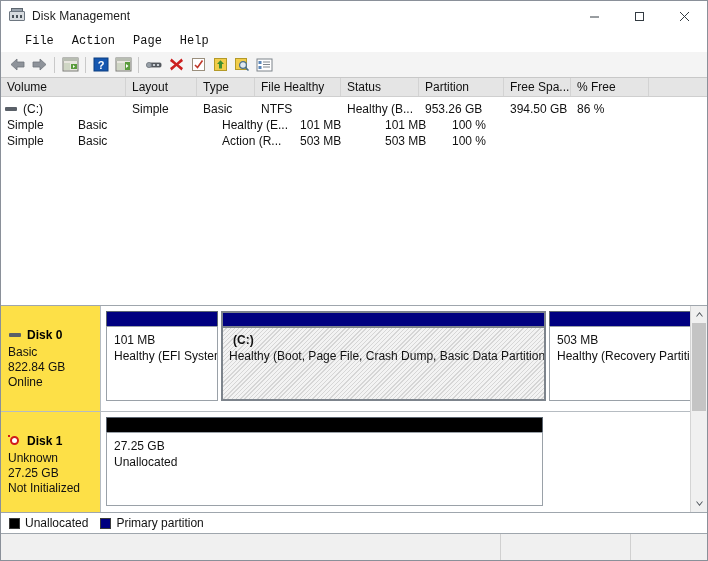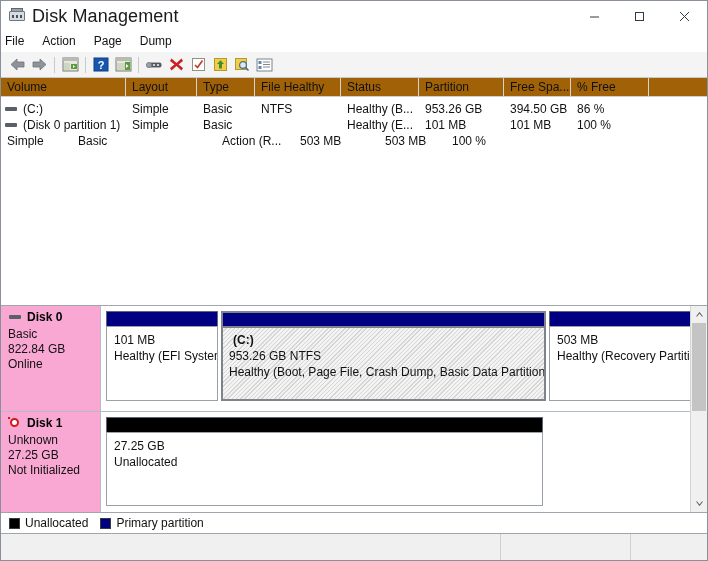--- a/index.html
+++ b/index.html
@@ -56,21 +56,21 @@
   }
   .title-icon .dot {
     position: absolute; top: 7px;
     width: 2px; height: 3px;
     background: #4a5259;
   }
   .title-icon .d1 { left: 3px; }
   .title-icon .d2 { left: 7px; }
   .title-icon .d3 { left: 11px; }
   .title-text {
-    font-size: 18px;
+    font-size: 12px;
     color: #1b1b1b;
     letter-spacing: 0.1px;
   }
   .win-buttons {
     position: absolute;
     right: 0; top: 0;
     height: 30px;
     display: flex;
   }
   .win-btn {
@@ -79,22 +79,23 @@
     color: #333b42;
   }
   .win-btn svg { display: block; }
 
   
   .menubar {
     height: 21px;
     background: #ffffff;
     display: flex;
     align-items: center;
-    padding-left: 0;
-    flex: 0 0 auto;
+    padding-left: 20px;
+    flex: 0 0 auto;
+    font-family: Liberation Mono, monospace;
   }
   .menu-item {
     font-size: 12px;
     color: #111111;
     padding: 2px 9px 2px 4px;
     margin-right: 5px;
     line-height: 15px;
   }
 
   
@@ -123,21 +124,21 @@
     flex: 0 0 auto;
     height: 228px;
     background: #ffffff;
     border-bottom: 1px solid #9fa6ad;
     box-sizing: border-box;
     overflow: hidden;
   }
   .vol-header {
     display: flex;
     height: 19px;
-    background: #a16207;
+    background: #e5e5e5;
     border-bottom: 1px solid #cfcfcf;
     box-sizing: border-box;
   }
   .vh-cell {
     font-size: 12px;
     color: #111111;
     line-height: 18px;
     padding-left: 6px;
     border-right: 1px solid #d3d3d3;
     box-sizing: border-box;
@@ -193,24 +194,24 @@
     overflow: hidden;
   }
   .disk-row {
     display: flex;
     box-sizing: border-box;
     border-bottom: 1px solid #b6bcc2;
   }
   .disk-info {
     width: 100px;
     flex: 0 0 100px;
-    background: #f9a8d4;
+    background: #fde047;
     border-right: 1px solid #b6bcc2;
     box-sizing: border-box;
-    padding: 4px 0 0 7px;
+    padding: 22px 0 0 7px;
   }
   .disk-title {
     display: flex;
     align-items: center;
     font-weight: bold;
     font-size: 12px;
     margin-bottom: 3px;
   }
   .disk-title .di-icon {
     width: 14px; height: 12px;
@@ -401,21 +402,21 @@
             <line x1="10" y1="1" x2="1" y2="10" stroke="#333b42" stroke-width="1"></line>
           </svg>
       </div>
     </div>
   </div>
 
   <div class="menubar">
     <div class="menu-item">File</div>
     <div class="menu-item">Action</div>
     <div class="menu-item">Page</div>
-    <div class="menu-item">Dump</div>
+    <div class="menu-item">Help</div>
   </div>
 
   <div class="toolbar">
     <div class="tb-btn">
       <svg width="17" height="15" viewBox="0 0 17 15">
         <path d="M8 2 L2 7.5 L8 13 L8 10 L15 10 L15 5 L8 5 Z" fill="#8e939a" stroke="#70757c" stroke-width="0.8"></path>
       </svg>
     </div>
     <div class="tb-btn">
       <svg width="17" height="15" viewBox="0 0 17 15">
@@ -516,26 +517,20 @@
       <div class="vr-cell" style="width:71px">Simple</div>
       <div class="vr-cell" style="width:58px">Basic</div>
       <div class="vr-cell" style="width:86px">NTFS</div>
       <div class="vr-cell" style="width:78px">Healthy (B...</div>
       <div class="vr-cell" style="width:85px">953.26 GB</div>
       <div class="vr-cell" style="width:67px">394.50 GB</div>
       <div class="vr-cell" style="width:78px">86 %</div>
     </div>
 
     <div class="vol-row">
-      <div class="vr-cell vol-name" style="width:125px">
-        <span class="vol-icon">
-            <i></i>
-          </span>
-        <span>(Disk 0 partition 1)</span>
-      </div>
       <div class="vr-cell" style="width:71px">Simple</div>
       <div class="vr-cell" style="width:58px">Basic</div>
       <div class="vr-cell" style="width:86px"></div>
       <div class="vr-cell" style="width:78px">Healthy (E...</div>
       <div class="vr-cell" style="width:85px">101 MB</div>
       <div class="vr-cell" style="width:67px">101 MB</div>
       <div class="vr-cell" style="width:78px">100 %</div>
     </div>
 
     <div class="vol-row">
@@ -572,21 +567,20 @@
               <div class="pline bold"></div>
               <div class="pline">101 MB</div>
               <div class="pline">Healthy (EFI System</div>
             </div>
           </div>
 
           <div class="part selected" style="width:325px">
             <div class="capbar primary"></div>
             <div class="pbody" style="height:75px">
               <div class="pline bold">(C:)</div>
-              <div class="pline">953.26 GB NTFS</div>
               <div class="pline">Healthy (Boot, Page File, Crash Dump, Basic Data Partition)</div>
             </div>
           </div>
 
           <div class="part" style="width:148px">
             <div class="capbar primary"></div>
             <div class="pbody" style="height:75px">
               <div class="pline bold"></div>
               <div class="pline">503 MB</div>
               <div class="pline">Healthy (Recovery Partition</div>

